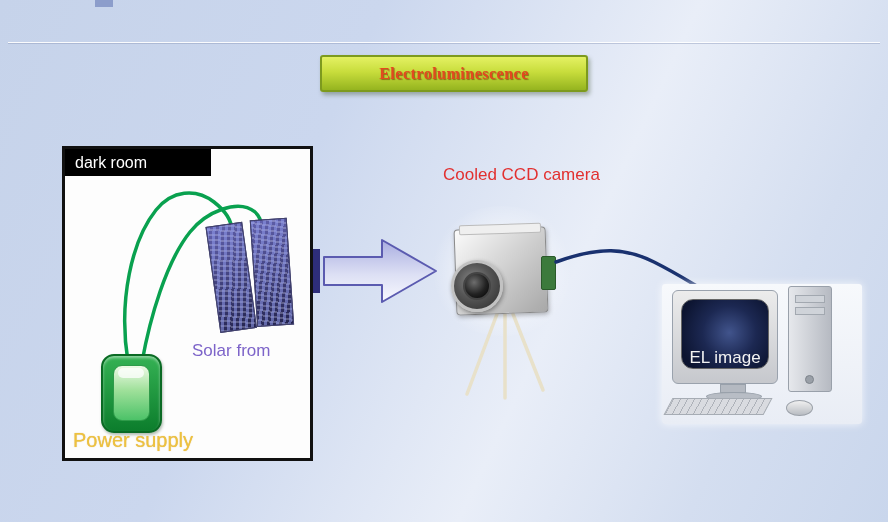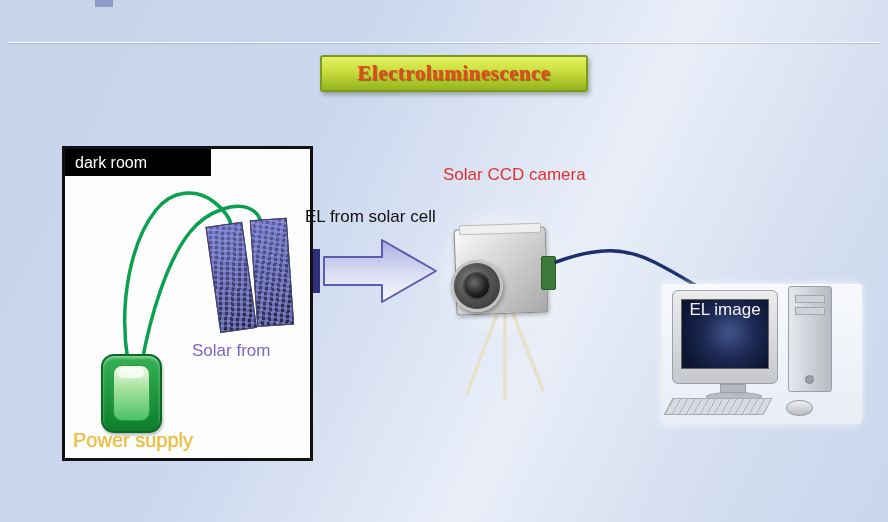--- a/index.html
+++ b/index.html
@@ -16,21 +16,21 @@
     box-shadow:0 1px 0 rgba(140,152,186,.45);}
   
   .banner{
     left:320px;top:55px;width:268px;height:37px;
     background:linear-gradient(#e4f163 0%,#c8dd3c 45%,#95b41f 100%);
     border:2px solid #7d9a1e;border-radius:3px;box-sizing:border-box;
     box-shadow:2px 3px 4px rgba(40,60,20,.35);
     display:flex;align-items:center;justify-content:center;
   }
   .banner-text{
-    font-family:"Liberation Serif",serif;font-weight:bold;font-size:21px;
+    font-family:"Liberation Serif",serif;font-weight:bold;font-size:16px;
     color:#e2491f;letter-spacing:.5px;
     text-shadow:1px 1px 1px rgba(110,45,0,.6);
   }
   
   .dark-room{
     left:62px;top:146px;width:251px;height:315px;background:#fdfdfd;
     border:3px solid #111;box-sizing:border-box;
   }
   .dark-room-header{
     position:absolute;left:0;top:0;width:146px;height:27px;background:#000;
@@ -96,24 +96,24 @@
   .lens-inner{
     position:absolute;left:18px;top:54px;width:28px;height:28px;border-radius:50%;
     background:radial-gradient(circle at 38% 35%,#6d6d6d 0%,#222 55%,#000 100%);
     border:2px solid #444;box-sizing:border-box;
   }
   
   .computer{left:662px;top:284px;width:200px;height:140px;border-radius:3px;
     background:linear-gradient(#f7f9fc,#e9edf5);box-shadow:0 0 8px rgba(255,255,255,.8);}
   .monitor{position:absolute;left:10px;top:6px;width:106px;height:94px;border-radius:6px;
     background:linear-gradient(#ececec,#c6c8cd);border:1px solid #9aa2ad;box-sizing:border-box;}
-  .screen{position:absolute;left:8px;top:8px;width:88px;height:70px;border-radius:0;
+  .screen{position:absolute;left:8px;top:8px;width:88px;height:70px;border-radius:12px;
     background:radial-gradient(circle at 55% 48%,#41548c 0%,#1c2852 45%,#0c1430 85%);
     border:1px solid #666;box-sizing:border-box;
-    display:flex;align-items:flex-start;justify-content:center;}
+    display:flex;align-items:flex-end;justify-content:center;}
   .screen-text{color:#f2f2f2;font-size:17px;}
   .monitor-stand{position:absolute;left:58px;top:100px;width:26px;height:9px;background:#b4b9c1;
     border:1px solid #98a0aa;box-sizing:border-box;}
   .monitor-base{position:absolute;left:44px;top:108px;width:56px;height:9px;border-radius:50%;
     background:#b8bdc5;border:1px solid #98a0aa;box-sizing:border-box;}
   .tower{position:absolute;left:126px;top:2px;width:44px;height:106px;border-radius:3px;
     background:linear-gradient(90deg,#e6e8ec,#b6bac2);border:1px solid #99a0aa;box-sizing:border-box;}
   .tower-bay{position:absolute;left:6px;width:30px;height:8px;background:#cfd3d9;
     border:1px solid #a2a8b0;box-sizing:border-box;}
   .bay1{top:8px;} .bay2{top:20px;}
@@ -151,34 +151,33 @@
     <div class="solar-panel solar-right"></div>
   </div>
   <div class="abs solar-label">Solar from</div>
 
   <div class="abs psu">
     <div class="psu-inner"></div>
     <div class="psu-shine"></div>
   </div>
   <div class="abs psu-label">Power supply</div>
 
-  <div class="abs arrow-label">EL from solar cell</div>
   <svg class="abs arrow-svg" viewBox="0 0 145 88">
     <defs>
       <linearGradient id="gradArrow" x1="0" y1="0" x2="0" y2="1">
         <stop offset="0" stop-color="#a9ade0"></stop>
         <stop offset="0.55" stop-color="#dcdff4"></stop>
         <stop offset="1" stop-color="#f8f9ff"></stop>
       </linearGradient>
     </defs>
     <rect x="10" y="21" width="7" height="44" fill="#2e2e7a"></rect>
     <polygon points="21,29 79,29 79,12 133,43 79,74 79,57 21,57" fill="url(#gradArrow)" stroke="#5b5bb0" stroke-width="2" stroke-linejoin="round"></polygon>
   </svg>
 
-  <div class="abs camera-label">Solar CCD camera</div>
+  <div class="abs camera-label">Cooled CCD camera</div>
   <div class="abs camera">
     <div class="camera-glow"></div>
     <svg style="position:absolute;left:0;top:0;" width="116" height="185" viewBox="0 0 116 185">
       <path d="M52,96 L22,176" stroke="#e8e1ca" stroke-width="3.5" stroke-linecap="round"></path>
       <path d="M60,96 L60,180" stroke="#e8e1ca" stroke-width="3.5" stroke-linecap="round"></path>
       <path d="M68,96 L98,172" stroke="#e8e1ca" stroke-width="3.5" stroke-linecap="round"></path>
     </svg>
     <div class="camera-body"></div>
     <div class="camera-top"></div>
     <div class="camera-pcb"></div>

